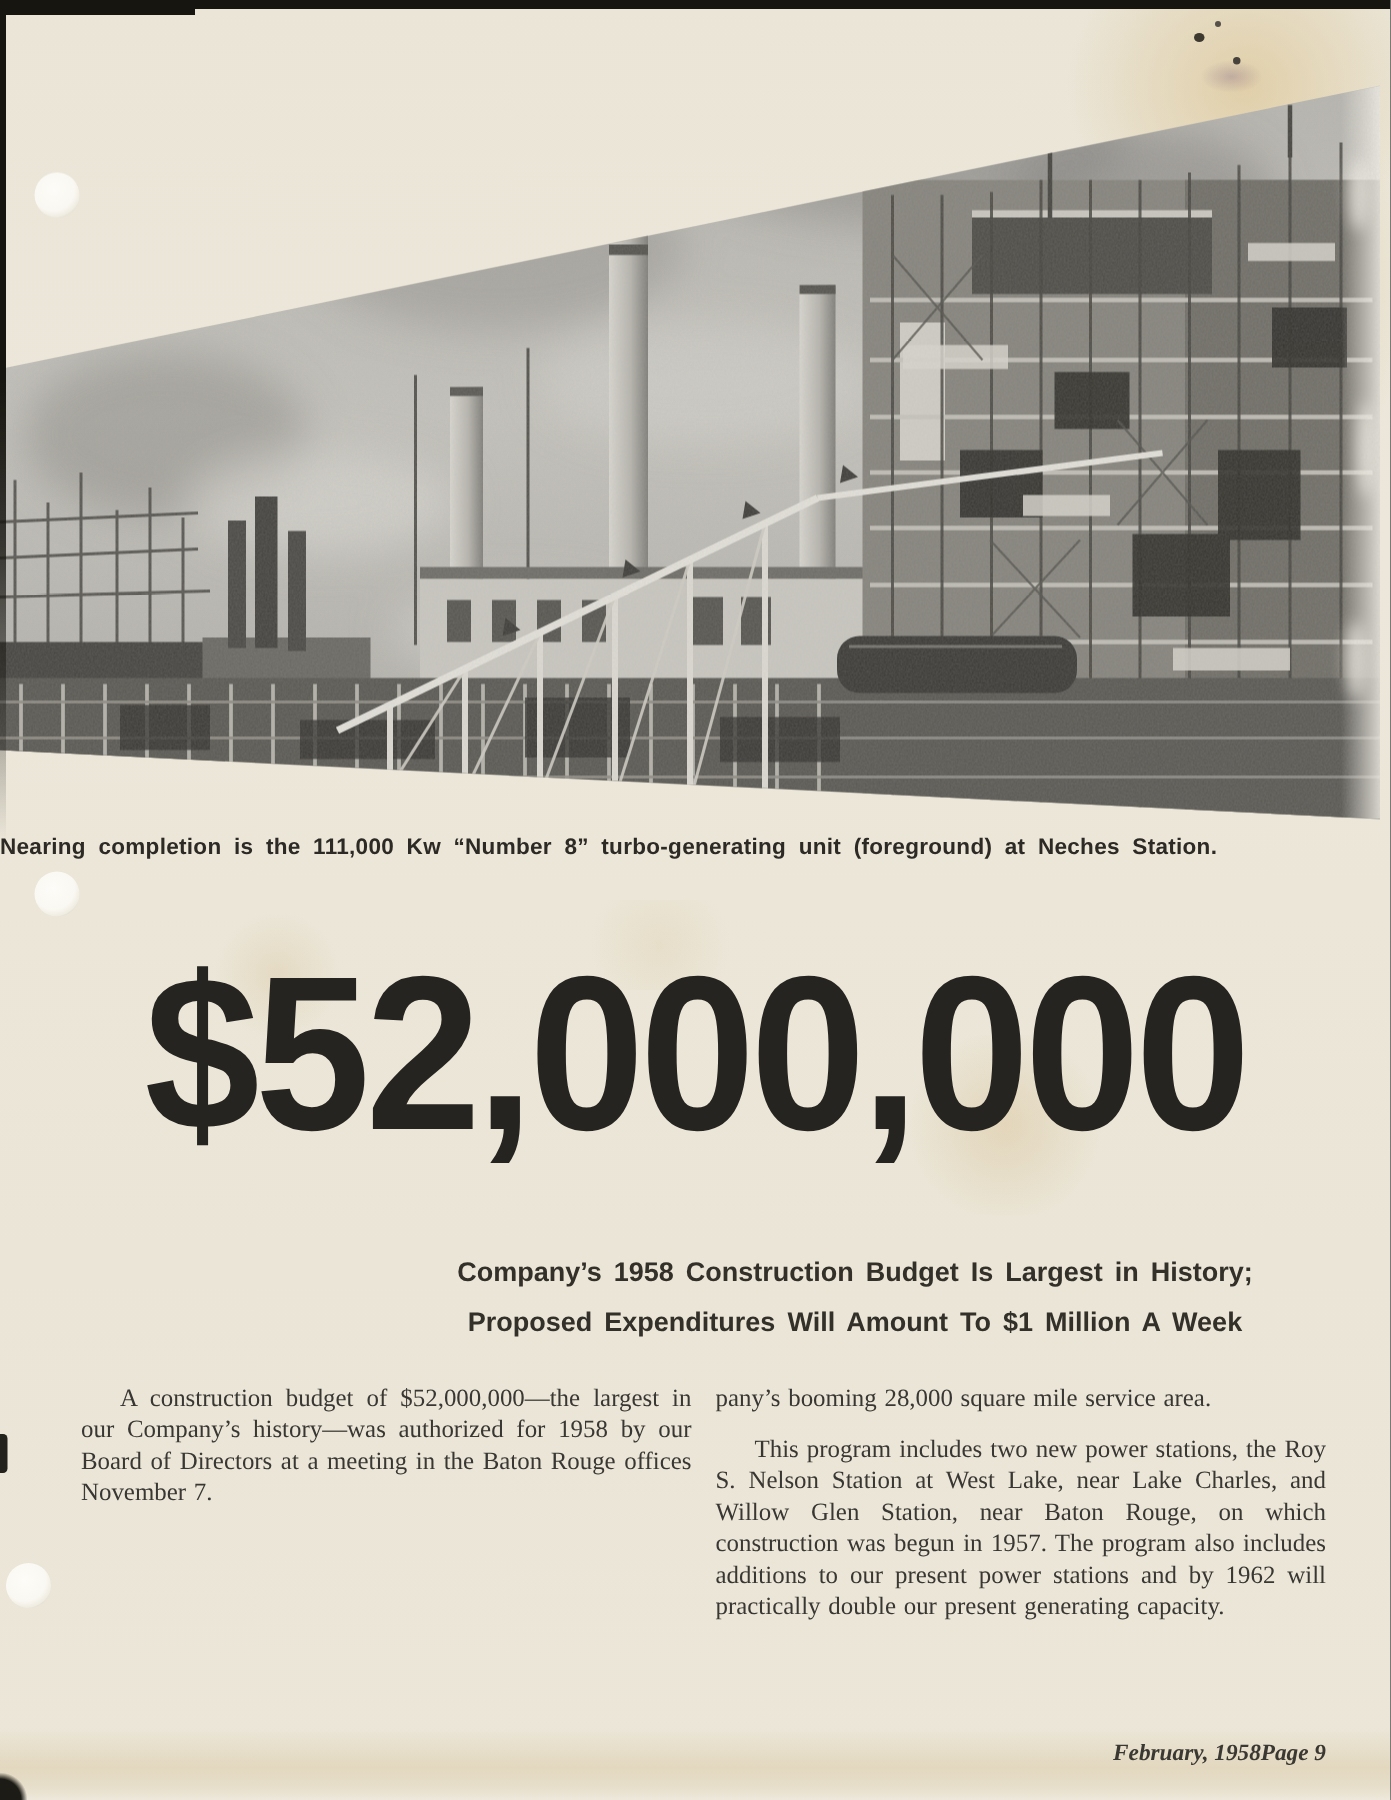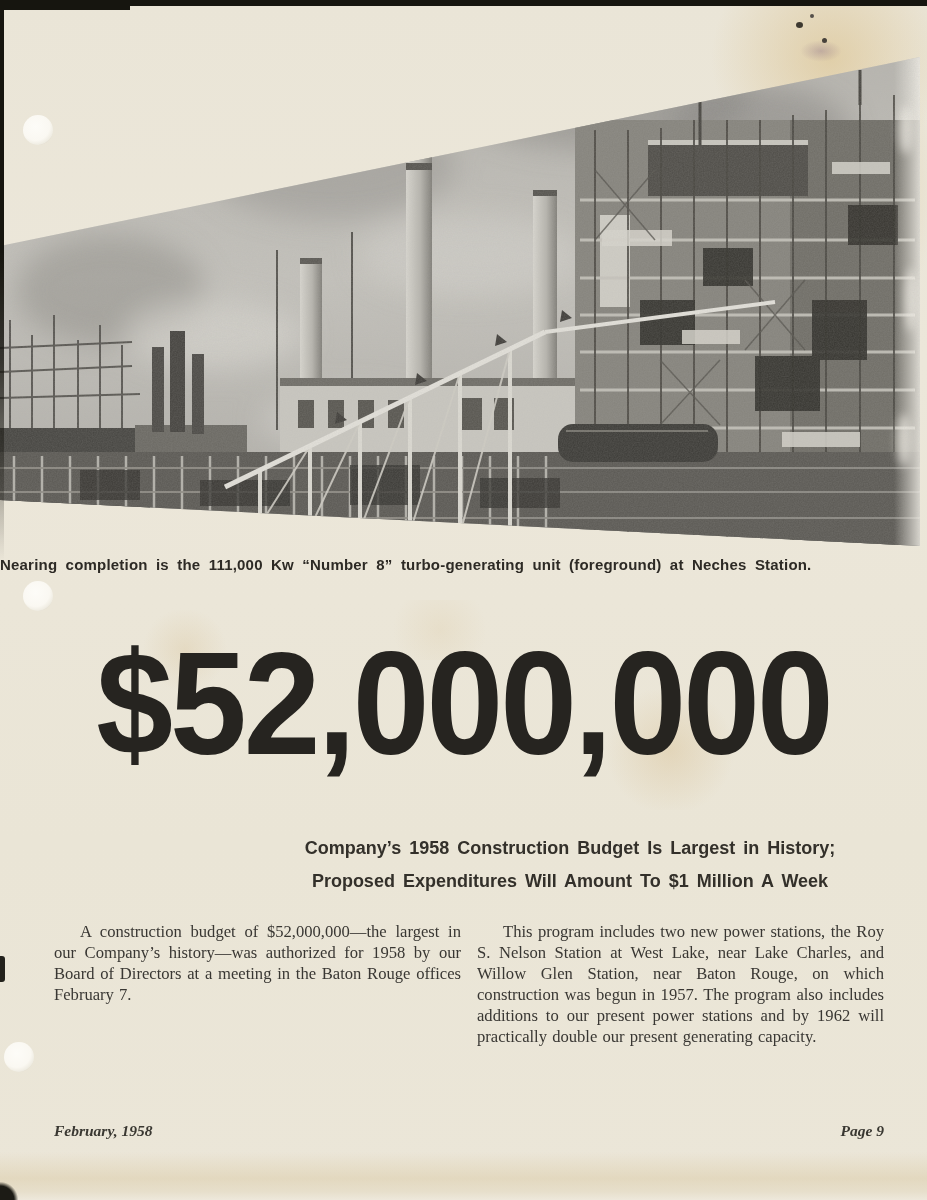--- a/index.html
+++ b/index.html
@@ -52,21 +52,21 @@
   .headline{position:absolute;left:0;top:630px;width:927px;text-align:center;
     font-size:138px;font-weight:700;letter-spacing:-3px;line-height:1;color:#262420;
     transform:scaleY(1.06);transform-origin:top;}
   .subhead{position:absolute;left:280px;top:832px;width:580px;text-align:center;
     font-size:18px;font-weight:700;line-height:33px;word-spacing:3px;color:#33302a;}
   .columns{position:absolute;left:54px;top:921px;width:830px;display:flex;gap:16px;
     font-family:"Liberation Serif",serif;color:#393733;}
   .col{flex:1;}
   .col p{margin:0 0 13px 0;text-align:justify;font-size:16.6px;line-height:21px;word-spacing:1px;}
   .col p.indent{text-indent:26px;}
-  .footer{position:absolute;left:54px;top:1122px;width:830px;display:flex;justify-content:space-between;
+  .footer{position:absolute;left:54px;top:1160px;width:830px;display:flex;justify-content:flex-end;
     font-family:"Liberation Serif",serif;font-style:italic;font-weight:700;font-size:15.5px;color:#3a3832;}
 </style>
 </head>
 <body>
 
 <div class="page">
 
   <div class="stain stain-tr"></div>
   <div class="stain stain-tr2"></div>
   <div class="stain stain-mid"></div>
@@ -305,23 +305,24 @@
 
   <div class="headline">$52,000,000</div>
 
   <div class="subhead">
     <div>Company’s 1958 Construction Budget Is Largest in History;</div>
     <div>Proposed Expenditures Will Amount To $1 Million A Week</div>
   </div>
 
   <div class="columns">
     <div class="col">
-      <p class="indent">A construction budget of $52,000,000—the largest in our Company’s history—was authorized for 1958 by our Board of Directors at a meeting in the Baton Rouge offices February 7.</p>
+      <p class="indent">A construction budget of $52,000,000—the largest in our Company’s history—was authorized for 1958 by our Board of Directors at a meeting in the Baton Rouge offices November 7.</p>
     </div>
     <div class="col">
+      <p>pany’s booming 28,000 square mile service area.</p>
       <p class="indent">This program includes two new power stations, the Roy S. Nelson Station at West Lake, near Lake Charles, and Willow Glen Station, near Baton Rouge, on which construction was begun in 1957. The program also includes additions to our present power stations and by 1962 will practically double our present generating capacity.</p>
     </div>
   </div>
 
   <div class="footer">
     <span>February, 1958</span>
     <span>Page 9</span>
   </div>
 
 </div>

